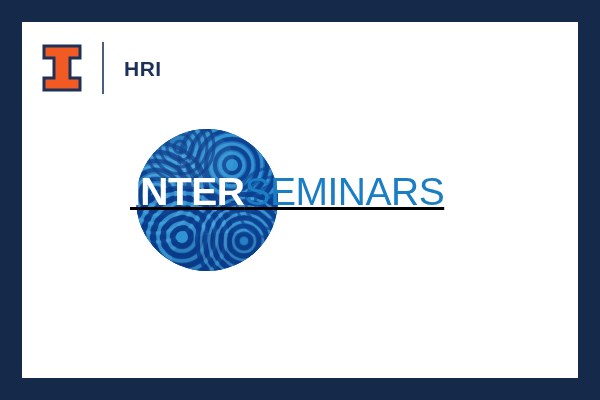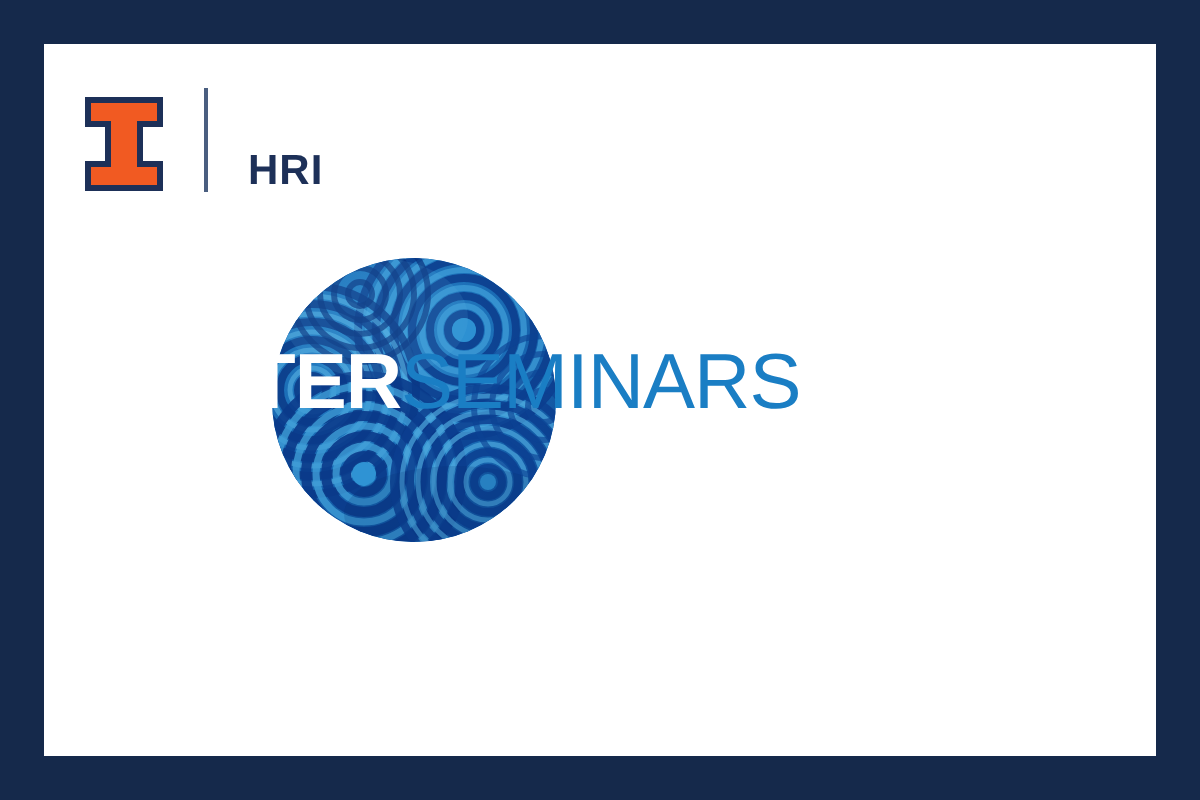--- a/index.html
+++ b/index.html
@@ -30,21 +30,21 @@
     background: #ffffff;
     overflow: hidden;
   }
 
   
   .brand-lockup {
     position: absolute;
     left: 20px;
     top: 18px;
     display: flex;
-    align-items: flex-end;
+    align-items: center;
     height: 56px;
   }
 
   .block-i {
     width: 40px;
     height: 48px;
     display: block;
   }
 
   .brand-divider {
@@ -94,22 +94,23 @@
     position: absolute;
     left: 0;
     top: 62px;
     width: 100%;
     height: 44px;
     line-height: 44px;
     white-space: nowrap;
     font-size: 39px;
     letter-spacing: -0.5px;
     font-family: "Liberation Sans", sans-serif;
-    padding-left: 64px;
+    padding-left: 108px;
     box-sizing: border-box;
+    text-decoration: underline;
   }
 
   .wordmark-inter {
     color: #ffffff;
     font-weight: bold;
   }
 
   .wordmark-seminars {
     color: #1a7ec4;
     font-weight: normal;

